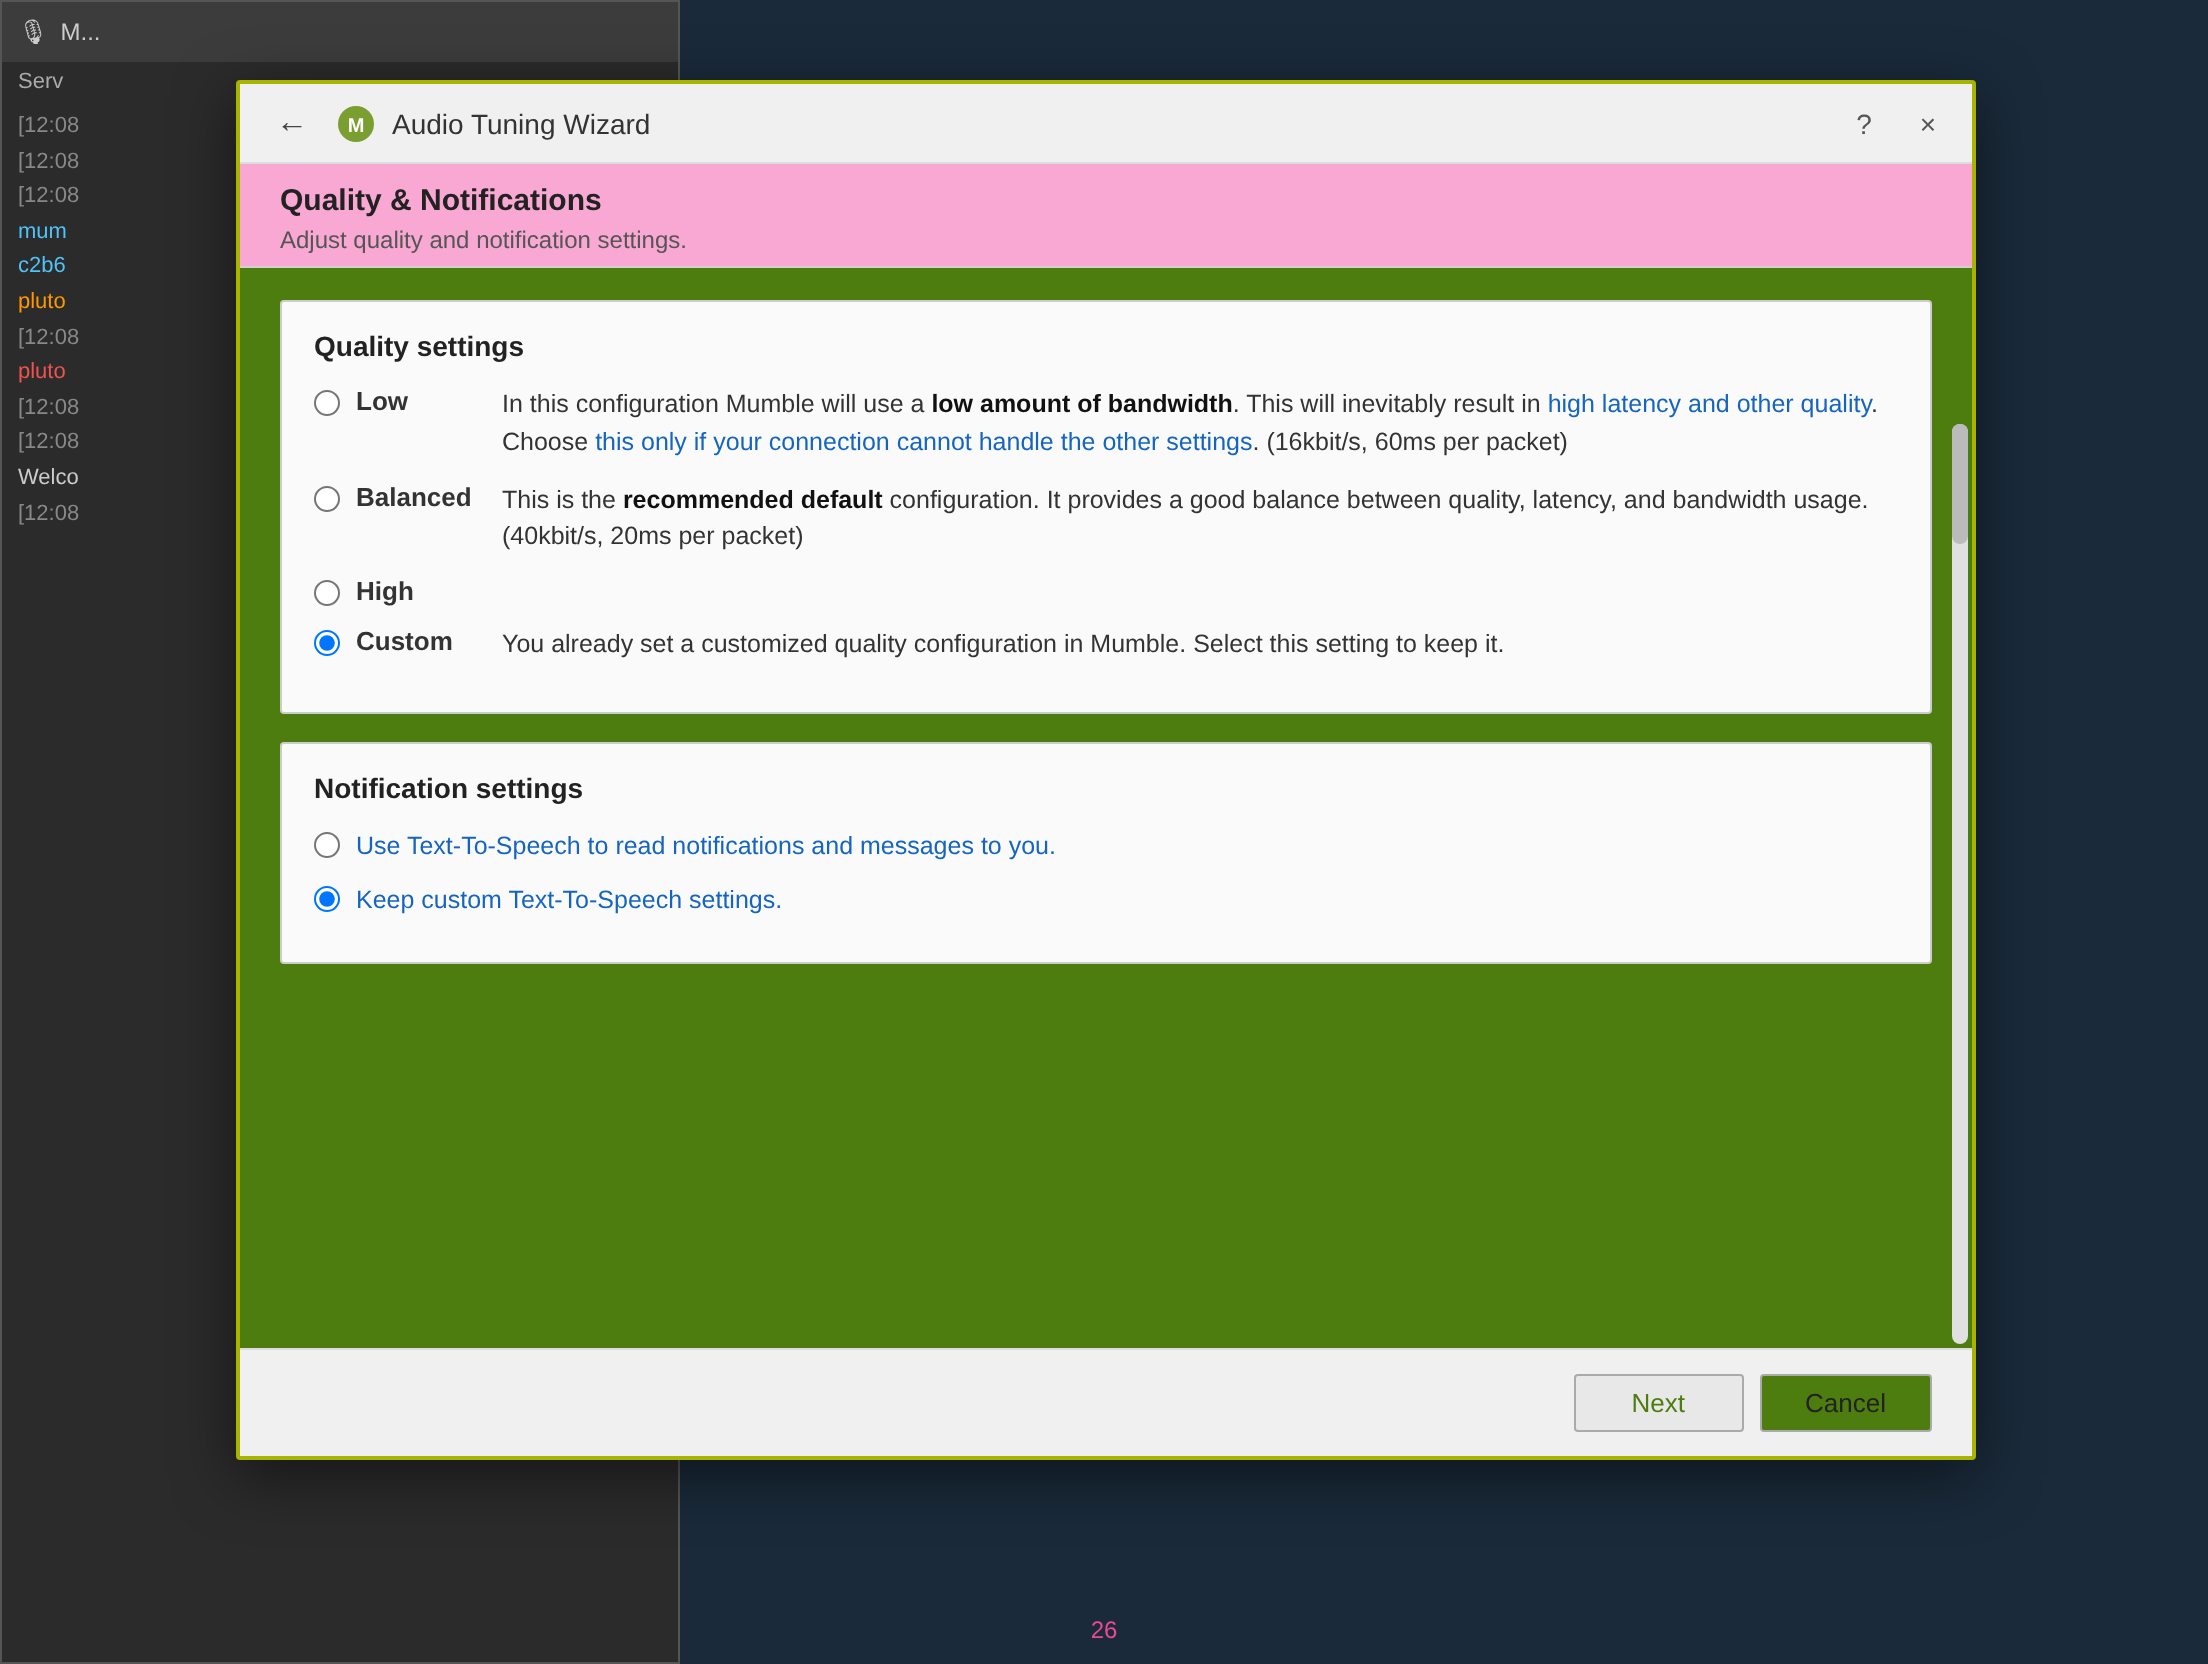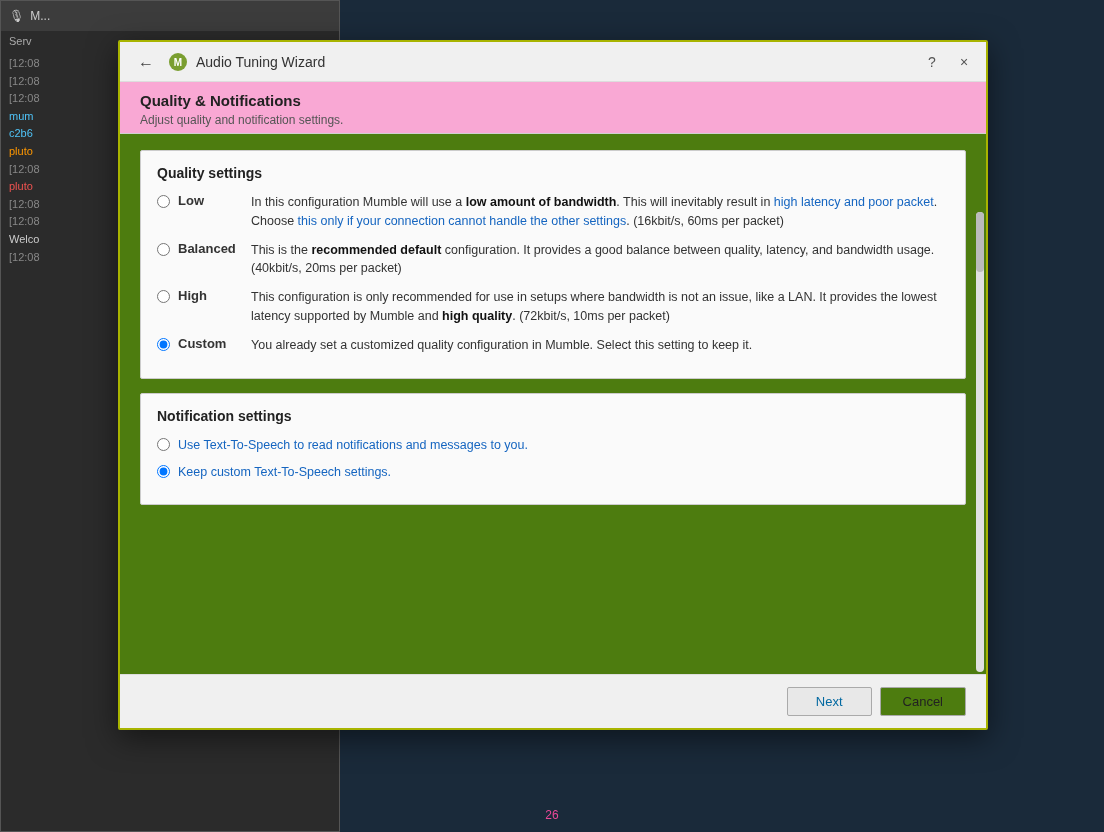--- a/index.html
+++ b/index.html
@@ -217,21 +217,21 @@
       justify-content: flex-end;
       gap: 8px;
     }
     .btn-next {
       background: #e8e8e8;
       border: 1px solid #aaa;
       padding: 6px 28px;
       font-size: 13px;
       cursor: pointer;
       border-radius: 2px;
-      color: #0369a1;
+      color: #4d7c0f;
     }
     .btn-cancel {
       background: #4d7c0f;
       border: 1px solid #aaa;
       padding: 6px 22px;
       font-size: 13px;
       cursor: pointer;
       border-radius: 2px;
       color: #222;
     }
@@ -315,42 +315,37 @@
   <div class="dialog-content">
 
     <div class="settings-box">
       <div class="settings-box-title">Quality settings</div>
 
       <div class="radio-option">
         <input type="radio" name="quality" id="q-low" style="">
         <label class="option-label" for="q-low">Low</label>
         <span class="option-desc">
           In this configuration Mumble will use a <strong class="highlight-bold">low amount of bandwidth</strong>. This will inevitably
-          result in <span class="highlight-blue">high latency and poor packet</span>. Choose <span class="highlight-blue">this only if your connection cannot handle
+          result in <span class="highlight-blue">high latency and other quality</span>. Choose <span class="highlight-blue">this only if your connection cannot handle
           the other settings</span>. (16kbit/s, 60ms per packet)
         </span>
       </div>
 
       <div class="radio-option">
         <input type="radio" name="quality" id="q-balanced" style="">
         <label class="option-label" for="q-balanced">Balanced</label>
         <span class="option-desc">
           This is the <strong class="highlight-bold">recommended default</strong> configuration. It provides a good balance between
           quality, latency, and bandwidth usage. (40kbit/s, 20ms per packet)
         </span>
       </div>
 
       <div class="radio-option">
         <input type="radio" name="quality" id="q-high" style="">
         <label class="option-label" for="q-high">High</label>
-        <span class="option-desc">
-          This configuration is only recommended for use in setups where bandwidth is not an issue,
-          like a LAN. It provides the lowest latency supported by Mumble and <strong class="highlight-bold">high quality</strong>. (72kbit/s,
-          10ms per packet)
-        </span>
       </div>
 
       <div class="radio-option">
         <input type="radio" name="quality" id="q-custom" checked="" style="">
         <label class="option-label" for="q-custom">Custom</label>
         <span class="option-desc">
           You already set a customized quality configuration in Mumble. Select this setting to keep it.
         </span>
       </div>
     </div>

